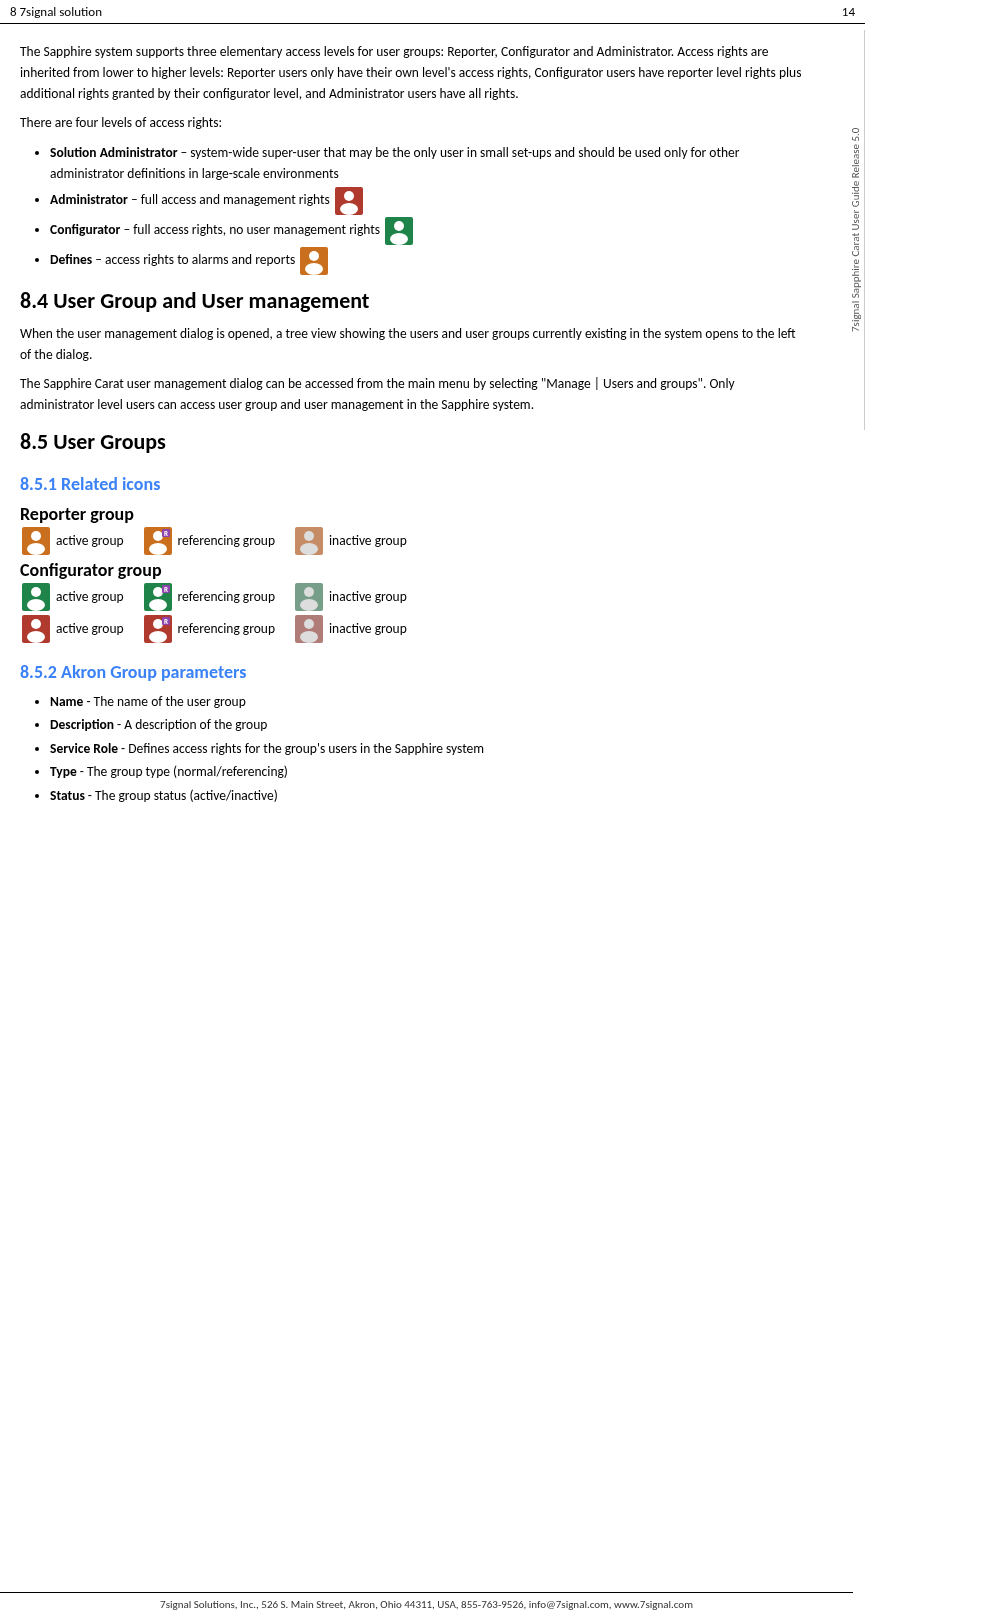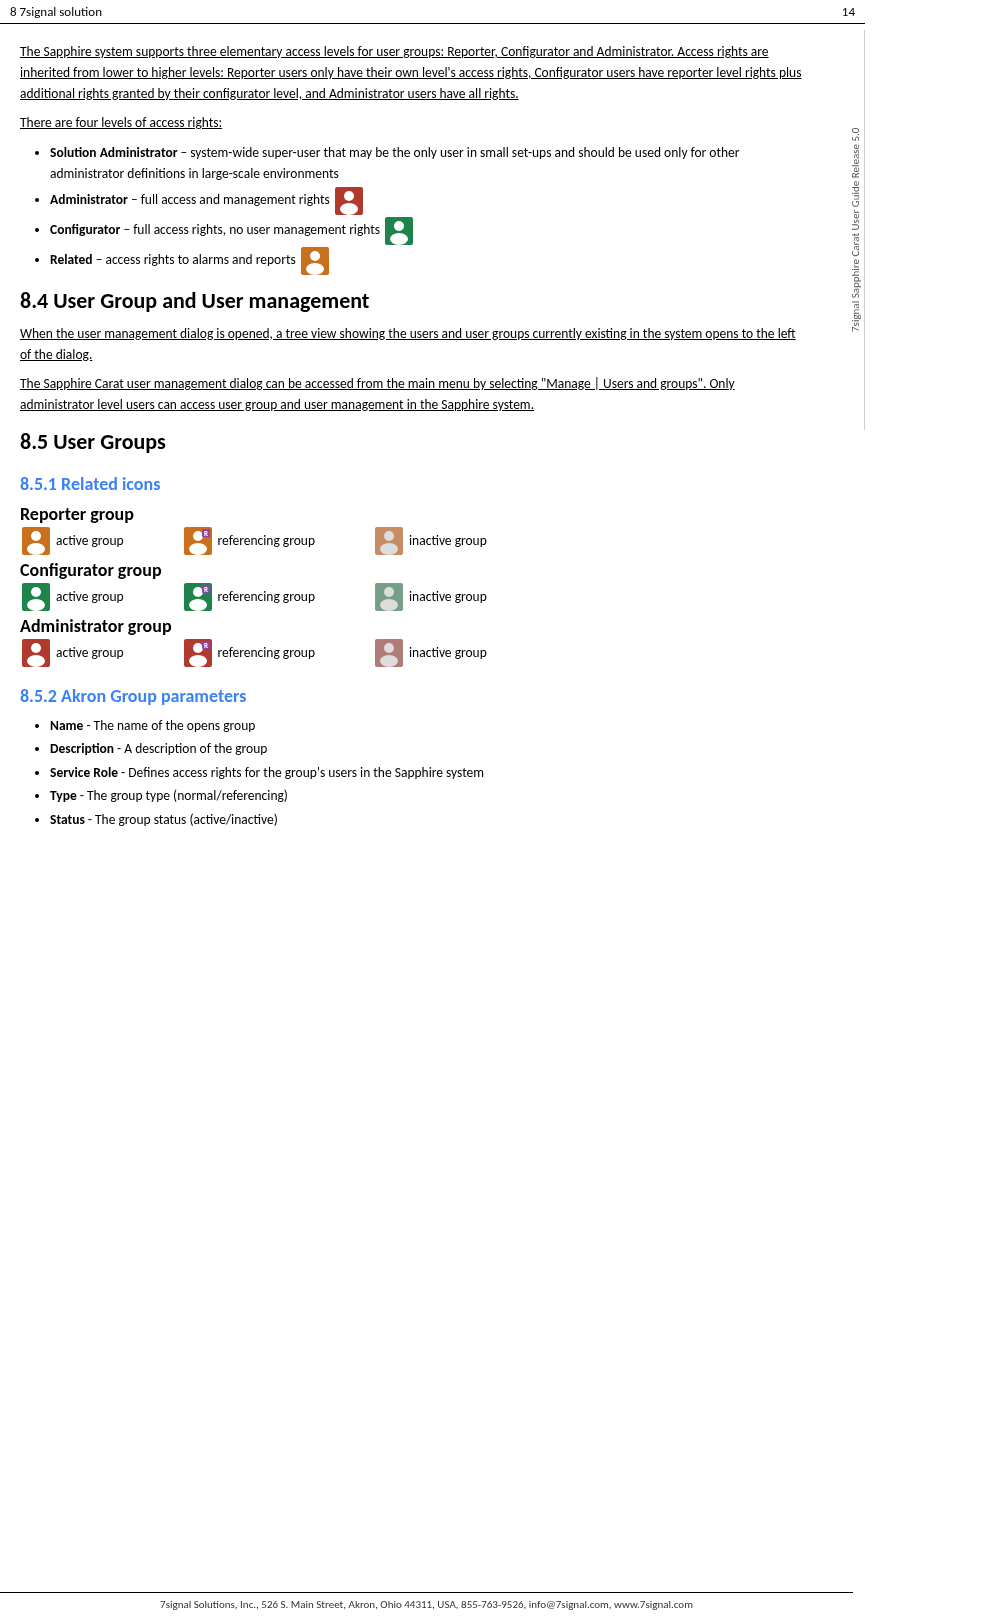--- a/index.html
+++ b/index.html
@@ -69,21 +69,20 @@
       color: #3b82f6;
       margin-bottom: 8px;
       margin-top: 18px;
     }
 
     p.body-text {
       font-size: 13.5px;
       line-height: 1.55;
       margin-bottom: 8px;
       color: #000;
-      text-decoration: underline;
     }
 
     ul.content-list {
       margin-left: 30px;
       margin-bottom: 10px;
     }
     ul.content-list li {
       font-size: 13.5px;
       line-height: 1.6;
       margin-bottom: 2px;
@@ -93,21 +92,20 @@
       font-weight: bold;
     }
 
     
     .group-row {
       display: flex;
       align-items: center;
       margin-bottom: 4px;
       font-size: 13.5px;
       flex-wrap: wrap;
-      gap: 40px;
     }
     .group-row .group-label {
       display: flex;
       align-items: center;
       margin-right: 18px;
     }
     .group-row .group-label span {
       margin-left: 4px;
     }
     .group-type-label {
@@ -183,21 +181,21 @@
         <b>Configurator</b><span> – full access rights, no user management rights </span>
         
         <svg class="svg-icon" viewBox="0 0 28 28">
           <rect width="28" height="28" rx="2" fill="#1e8449"></rect>
           <circle cx="14" cy="9" r="5" fill="#fff"></circle>
           <ellipse cx="14" cy="22" rx="9" ry="6" fill="#fff"></ellipse>
         </svg>
       </li>
 
       <li>
-        <b>Related</b><span> – access rights to alarms and reports </span>
+        <b>Defines</b><span> – access rights to alarms and reports </span>
         
         <svg class="svg-icon" viewBox="0 0 28 28">
           <rect width="28" height="28" rx="2" fill="#ca6f1e"></rect>
           <circle cx="14" cy="9" r="5" fill="#fff"></circle>
           <ellipse cx="14" cy="22" rx="9" ry="6" fill="#fff"></ellipse>
         </svg>
       </li>
     </ul>
 
     <div class="section-sep"></div>
@@ -266,21 +264,20 @@
       <div class="group-label">
         <svg class="svg-icon" viewBox="0 0 28 28">
           <rect width="28" height="28" rx="2" fill="#1a5e38" opacity="0.6"></rect>
           <circle cx="14" cy="9" r="5" fill="#ddd"></circle>
           <ellipse cx="14" cy="22" rx="9" ry="6" fill="#ddd"></ellipse>
         </svg>
         <span>inactive group</span>
       </div>
     </div>
 
-    <div class="group-type-label">Administrator group</div>
     <div class="group-row">
       <div class="group-label">
         <svg class="svg-icon" viewBox="0 0 28 28">
           <rect width="28" height="28" rx="2" fill="#b03a2e"></rect>
           <circle cx="14" cy="9" r="5" fill="#fff"></circle>
           <ellipse cx="14" cy="22" rx="9" ry="6" fill="#fff"></ellipse>
         </svg>
         <span>active group</span>
       </div>
       <div class="group-label">
@@ -302,21 +299,21 @@
         <span>inactive group</span>
       </div>
     </div>
 
     <div class="section-sep" style="margin-top:10px;"></div>
 
     <h2 class="section-title">8.5.2 Akron Group parameters</h2>
 
     <ul class="content-list">
       <li>
-        <b>Name</b><span> - The name of the opens group</span>
+        <b>Name</b><span> - The name of the user group</span>
       </li>
       <li>
         <b>Description</b><span> - A description of the group</span>
       </li>
       <li>
         <b>Service Role</b><span> - Defines access rights for the group's users in the Sapphire system</span>
       </li>
       <li>
         <b>Type</b><span> - The group type (normal/referencing)</span>
       </li>

